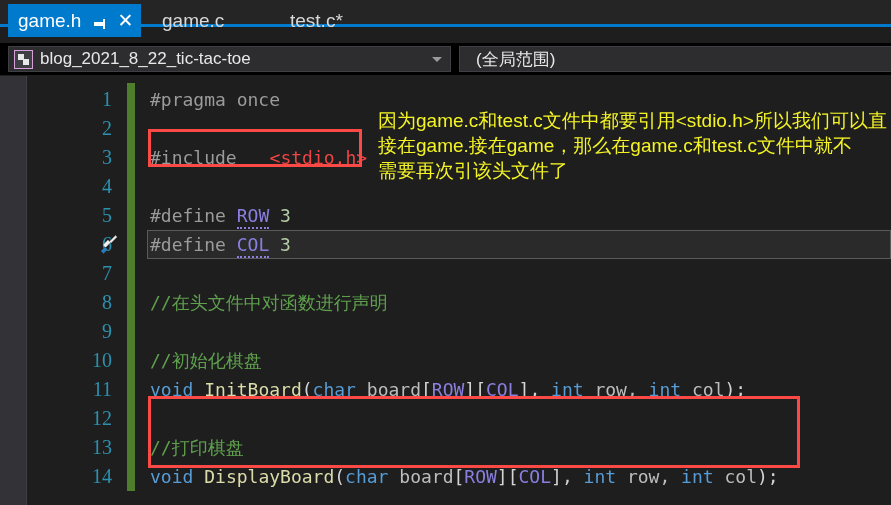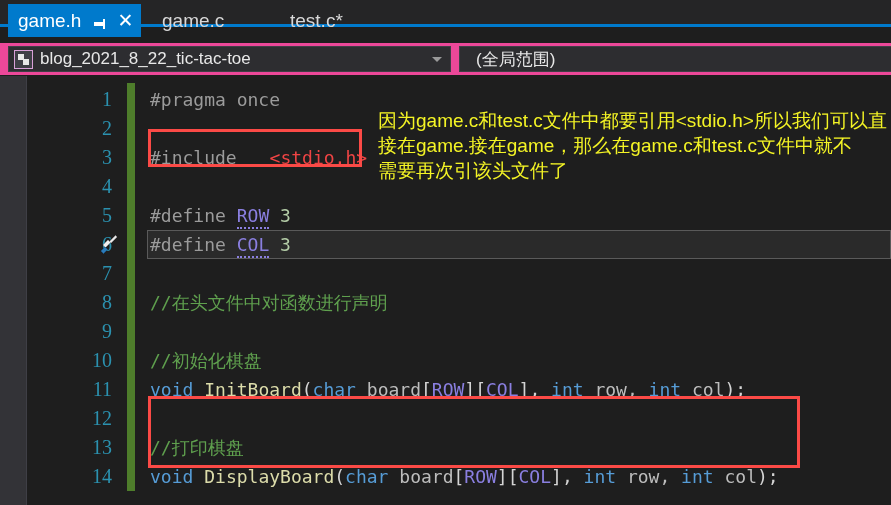--- a/index.html
+++ b/index.html
@@ -63,21 +63,21 @@
     line-height: 1;
     color: #ffffff;
     flex: 0 0 auto;
   }
 
   
   .navbar {
     position: absolute;
     left: 0; top: 43px;
     width: 891px; height: 32px;
-    background: #ec4899;
+    background: #000000;
   }
   .combo {
     position: absolute;
     top: 3px;
     height: 26px;
     background: #2d2d30;
     border: 1px solid #3f3f46;
     box-sizing: border-box;
     display: flex;
     align-items: center;

